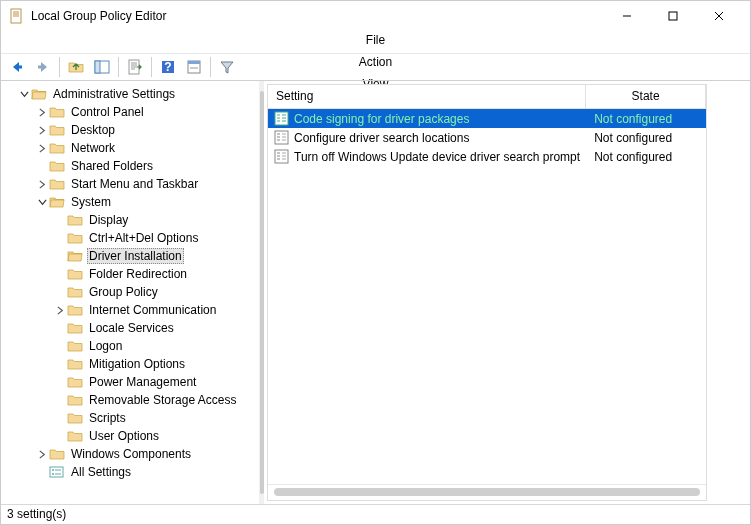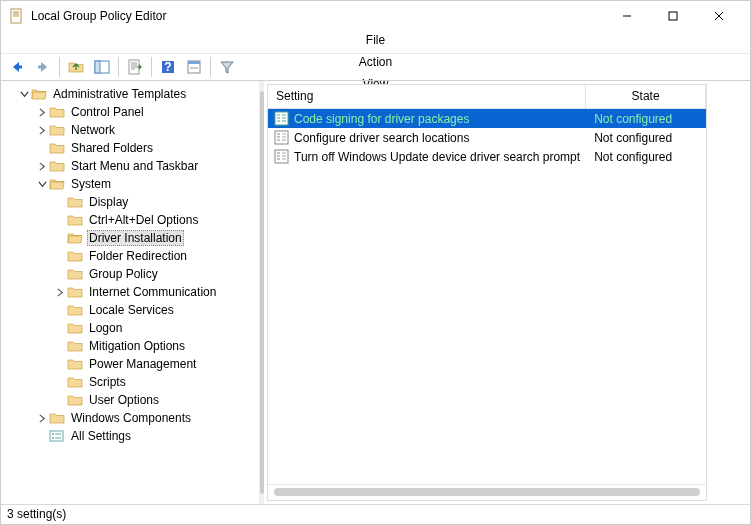--- a/index.html
+++ b/index.html
@@ -204,35 +204,48 @@
       <li>
           <div class="row indent-1">
             <span class="tw">
               <svg viewBox="0 0 10 10">
                 <use href="#chev-down"></use>
               </svg>
             </span>
             <svg class="fld" viewBox="0 0 16 16">
               <use href="#folder-open"></use>
             </svg>
-            <span class="lbl">Administrative Templates</span>
+            <span class="lbl">Administrative Settings</span>
           </div>
         </li>
 
       <li>
           <div class="row indent-2">
             <span class="tw">
               <svg viewBox="0 0 10 10">
                 <use href="#chev-right"></use>
               </svg>
             </span>
             <svg class="fld" viewBox="0 0 16 16">
               <use href="#folder-closed"></use>
             </svg>
             <span class="lbl">Control Panel</span>
+          </div>
+        </li>
+      <li>
+          <div class="row indent-2">
+            <span class="tw">
+              <svg viewBox="0 0 10 10">
+                <use href="#chev-right"></use>
+              </svg>
+            </span>
+            <svg class="fld" viewBox="0 0 16 16">
+              <use href="#folder-closed"></use>
+            </svg>
+            <span class="lbl">Desktop</span>
           </div>
         </li>
       <li>
           <div class="row indent-2">
             <span class="tw">
               <svg viewBox="0 0 10 10">
                 <use href="#chev-right"></use>
               </svg>
             </span>
             <svg class="fld" viewBox="0 0 16 16">
@@ -362,20 +375,29 @@
             <span class="lbl">Mitigation Options</span>
           </div>
         </li>
       <li>
           <div class="row indent-3">
             <span class="spacer"></span>
             <svg class="fld" viewBox="0 0 16 16">
               <use href="#folder-closed"></use>
             </svg>
             <span class="lbl">Power Management</span>
+          </div>
+        </li>
+      <li>
+          <div class="row indent-3">
+            <span class="spacer"></span>
+            <svg class="fld" viewBox="0 0 16 16">
+              <use href="#folder-closed"></use>
+            </svg>
+            <span class="lbl">Removable Storage Access</span>
           </div>
         </li>
       <li>
           <div class="row indent-3">
             <span class="spacer"></span>
             <svg class="fld" viewBox="0 0 16 16">
               <use href="#folder-closed"></use>
             </svg>
             <span class="lbl">Scripts</span>
           </div>

